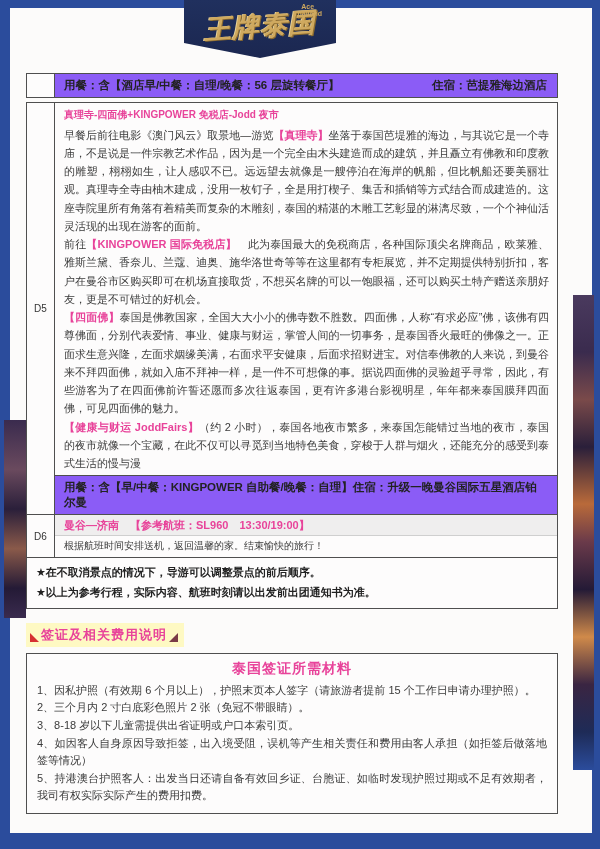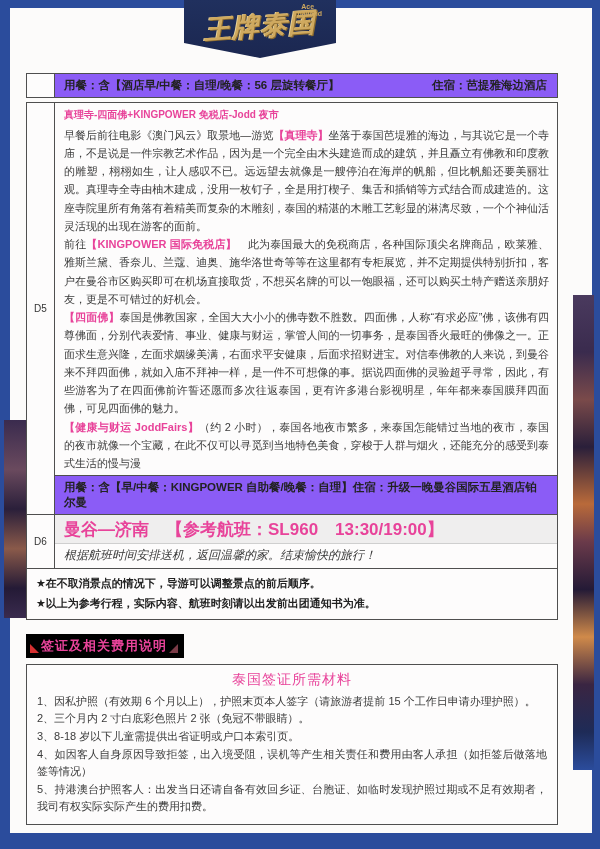--- a/index.html
+++ b/index.html
@@ -62,39 +62,39 @@
   .txt{
     font-size:11px;line-height:1.66;color:#3a3a3a;text-align:justify;
   }
   .pink{color:#e8439a;font-weight:bold;}
   .meal-row{
     border-top:1px solid #4f4f4f;background:#8b5cf6;
     padding:4px 10px 4px 9px;font-size:11.5px;font-weight:bold;color:#222;
     display:flex;justify-content:space-between;align-items:center;
   }
   .d5-title{font-size:10px;margin-bottom:2px;}
-  .d6-title-row{background:#efeeee;padding:3px 9px 2px 9px;font-size:17px;}
-  .d6-desc-row{border-top:1px solid #cfcfcf;padding:3px 9px 4px 9px;font-size:12px;color:#3a3a3a;font-style:italic;}
+  .d6-title-row{background:#efeeee;padding:3px 9px 2px 9px;font-size:11px;}
+  .d6-desc-row{border-top:1px solid #cfcfcf;padding:3px 9px 4px 9px;font-size:10px;color:#3a3a3a;}
   .notes{padding:5px 9px 6px 9px;}
   .notes div{font-size:11px;font-weight:bold;color:#222;line-height:1.75;}
   
   .visa-head{
     display:inline-flex;align-items:flex-end;gap:2px;
-    margin-top:14px;background:#000000;padding:3px 6px 3px 4px;
+    margin-top:14px;background:#fef9c3;padding:3px 6px 3px 4px;
   }
   .visa-head .label{font-size:13px;font-weight:bold;color:#e8439a;letter-spacing:1px;}
   .tri{width:0;height:0;display:inline-block;margin-bottom:2px;}
   .tri-left{border-bottom:9px solid #d63031;border-right:9px solid transparent;}
   .tri-right{border-bottom:9px solid #7a3b47;border-left:9px solid transparent;}
   .visa-box{
     margin-top:6px;border:1.6px solid #4f4f4f;background:#fdfcfc;
     padding:5px 10px 8px 10px;
   }
   .visa-title{
-    text-align:center;font-size:14px;font-weight:normal;color:#e8439a;
+    text-align:center;font-size:14px;font-weight:bold;color:#e8439a;
     margin:1px 0 4px 0;letter-spacing:1px;
   }
   .visa-item{font-size:11px;line-height:1.6;color:#3a3a3a;text-align:justify;}
 </style>
 </head>
 <body>
 
 <div class="sheet"></div>
 
 <div class="strip strip-right"></div>

